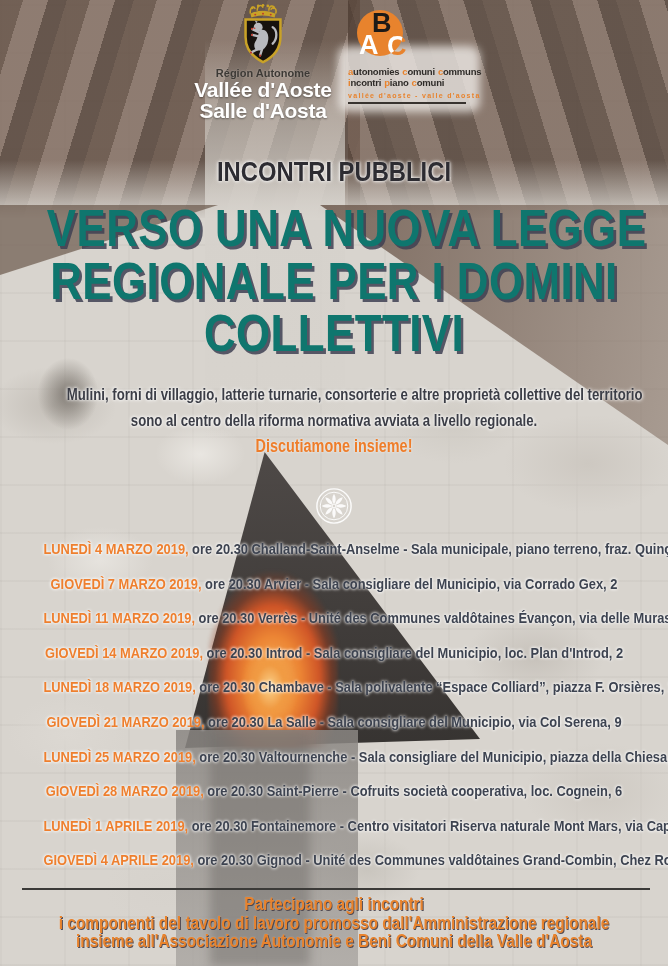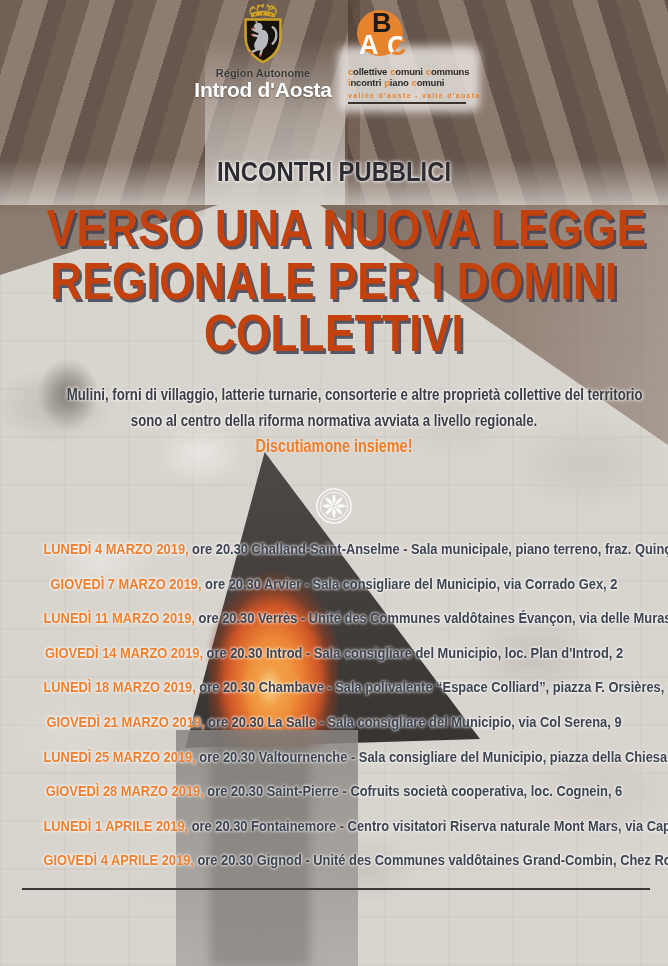--- a/index.html
+++ b/index.html
@@ -69,21 +69,21 @@
   .fl{display:inline-block;margin-right:3px;}
   .fl::first-letter{color:#E8832D;}
   .abc-sub{font-size:7px;font-weight:bold;color:#E8832D;letter-spacing:1.3px;margin-top:4px;white-space:nowrap;}
   .abc-rule{width:118px;border-top:2px solid #38332f;margin-top:3px;}
 
   
   .kicker{top:156px;left:0;right:0;text-align:center;z-index:10;
     font-size:28px;font-weight:bold;color:#2d2c32;white-space:nowrap;
     transform:scaleX(.85);transform-origin:50% 50%;
     text-shadow:0 0 3px #fff,0 0 5px rgba(255,255,255,.8);}
-  .title{top:203px;left:0;right:0;text-align:center;z-index:10;color:#c2410c;font-weight:bold;}
+  .title{top:203px;left:0;right:0;text-align:center;z-index:10;color:#0f766e;font-weight:bold;}
   .title-line{font-size:51px;line-height:52.5px;letter-spacing:.5px;white-space:nowrap;
     transform:scaleX(.86);transform-origin:50% 50%;
     text-shadow:3px 3px 0 rgba(62,64,82,.85);}
   .intro{top:381px;left:0;right:0;text-align:center;z-index:10;font-weight:bold;}
   .intro-line{font-size:16.5px;line-height:26px;color:#3b3d46;white-space:nowrap;
     transform:scaleX(.8);transform-origin:50% 50%;
     text-shadow:0 0 3px #fff,0 0 5px #fff;}
   .intro-cta{font-size:18px;line-height:26px;color:#EE7D2A;white-space:nowrap;
     transform:scaleX(.8);transform-origin:50% 50%;text-shadow:0 0 3px rgba(255,255,255,.8);}
   .rosette-wrap{top:487px;left:0;right:0;display:flex;justify-content:center;z-index:10;}
@@ -146,38 +146,39 @@
       <path d="M21,22 l-1.5,-3 3,1 z" fill="#b9babe"></path>
       <path d="M19.5,27 l-3.2,1.2" stroke="#c0392b" stroke-width="1.4" stroke-linecap="round"></path>
       <path d="M25,29 C31,27 35,33 33,41 C32,47 27,51 22,50 C19,49 18,44 20,41 C23,37 23,32 25,29 Z" fill="#b9babe"></path>
       <path d="M25,32 L17,28 M26,36 L17,34 M22,49 L16,52 M27,49 L25,55" stroke="#b9babe" stroke-width="2.4" stroke-linecap="round"></path>
       <circle cx="16.6" cy="27.7" r="1.1" fill="#c0392b"></circle>
         <circle cx="16.6" cy="34" r="1.1" fill="#c0392b"></circle>
       <circle cx="15.6" cy="52.3" r="1.1" fill="#c0392b"></circle>
         <circle cx="25" cy="55.4" r="1.1" fill="#c0392b"></circle>
     </svg>
     <div class="lr-small">Région Autonome</div>
-    <div class="lr-big">Introd d'Aosta</div>
+    <div class="lr-big">Vallée d'Aoste</div>
+    <div class="lr-big">Salle d'Aosta</div>
   </div>
 
   <div class="abs abc-logo">
     <svg class="abc-badge" width="62" height="56" viewBox="0 0 62 56">
       <defs>
           <clipPath id="abcclip">
             <circle cx="28" cy="27" r="23"></circle>
           </clipPath>
         </defs>
       <circle cx="28" cy="27" r="23" fill="#E8832D"></circle>
       <text x="35" y="49" font-size="27" fill="#E8832D">C</text>
       <text x="35" y="49" font-size="27" fill="#ffffff" clip-path="url(#abcclip)">C</text>
       <text x="20" y="26" font-size="27" fill="#1d1a17">B</text>
       <text x="7" y="48" font-size="27" fill="#ffffff">A</text>
     </svg>
     <div class="abc-line">
-      <span class="fl">collettive</span><span class="fl">comuni</span><span class="fl">communs</span>
+      <span class="fl">autonomies</span><span class="fl">comuni</span><span class="fl">communs</span>
     </div>
     <div class="abc-line">
       <span class="fl">incontri</span><span class="fl">piano</span><span class="fl">comuni</span>
     </div>
     <div class="abc-sub">vallée d'aoste - valle d'aosta</div>
     <div class="abc-rule"></div>
   </div>
 
   <div class="abs kicker">INCONTRI PUBBLICI</div>
 
@@ -220,14 +221,19 @@
     <div class="meeting-row"><span class="meeting-date">GIOVEDÌ 14 MARZO 2019,</span><span class="meeting-details">ore 20.30 Introd - Sala consigliare del Municipio, loc. Plan d'Introd, 2</span></div>
     <div class="meeting-row"><span class="meeting-date">LUNEDÌ 18 MARZO 2019,</span><span class="meeting-details">ore 20.30 Chambave - Sala polivalente “Espace Colliard”, piazza F. Orsières, 1</span></div>
     <div class="meeting-row"><span class="meeting-date">GIOVEDÌ 21 MARZO 2019,</span><span class="meeting-details">ore 20.30 La Salle - Sala consigliare del Municipio, via Col Serena, 9</span></div>
     <div class="meeting-row"><span class="meeting-date">LUNEDÌ 25 MARZO 2019,</span><span class="meeting-details">ore 20.30 Valtournenche - Sala consigliare del Municipio, piazza della Chiesa, 11</span></div>
     <div class="meeting-row"><span class="meeting-date">GIOVEDÌ 28 MARZO 2019,</span><span class="meeting-details">ore 20.30 Saint-Pierre - Cofruits società cooperativa, loc. Cognein, 6</span></div>
     <div class="meeting-row"><span class="meeting-date">LUNEDÌ 1 APRILE 2019,</span><span class="meeting-details">ore 20.30 Fontainemore - Centro visitatori Riserva naturale Mont Mars, via Capoluogo, 16</span></div>
     <div class="meeting-row"><span class="meeting-date">GIOVEDÌ 4 APRILE 2019,</span><span class="meeting-details">ore 20.30 Gignod - Unité des Communes valdôtaines Grand-Combin, Chez Roncoz, 29/i</span></div>
   </div>
 
   <div class="abs footer-rule"></div>
+  <div class="abs footer">
+    <div class="footer-line">Partecipano agli incontri</div>
+    <div class="footer-line">i componenti del tavolo di lavoro promosso dall'Amministrazione regionale</div>
+    <div class="footer-line">insieme all'Associazione Autonomie e Beni Comuni della Valle d'Aosta</div>
+  </div>
 
 </div>
 
 </body></html>

